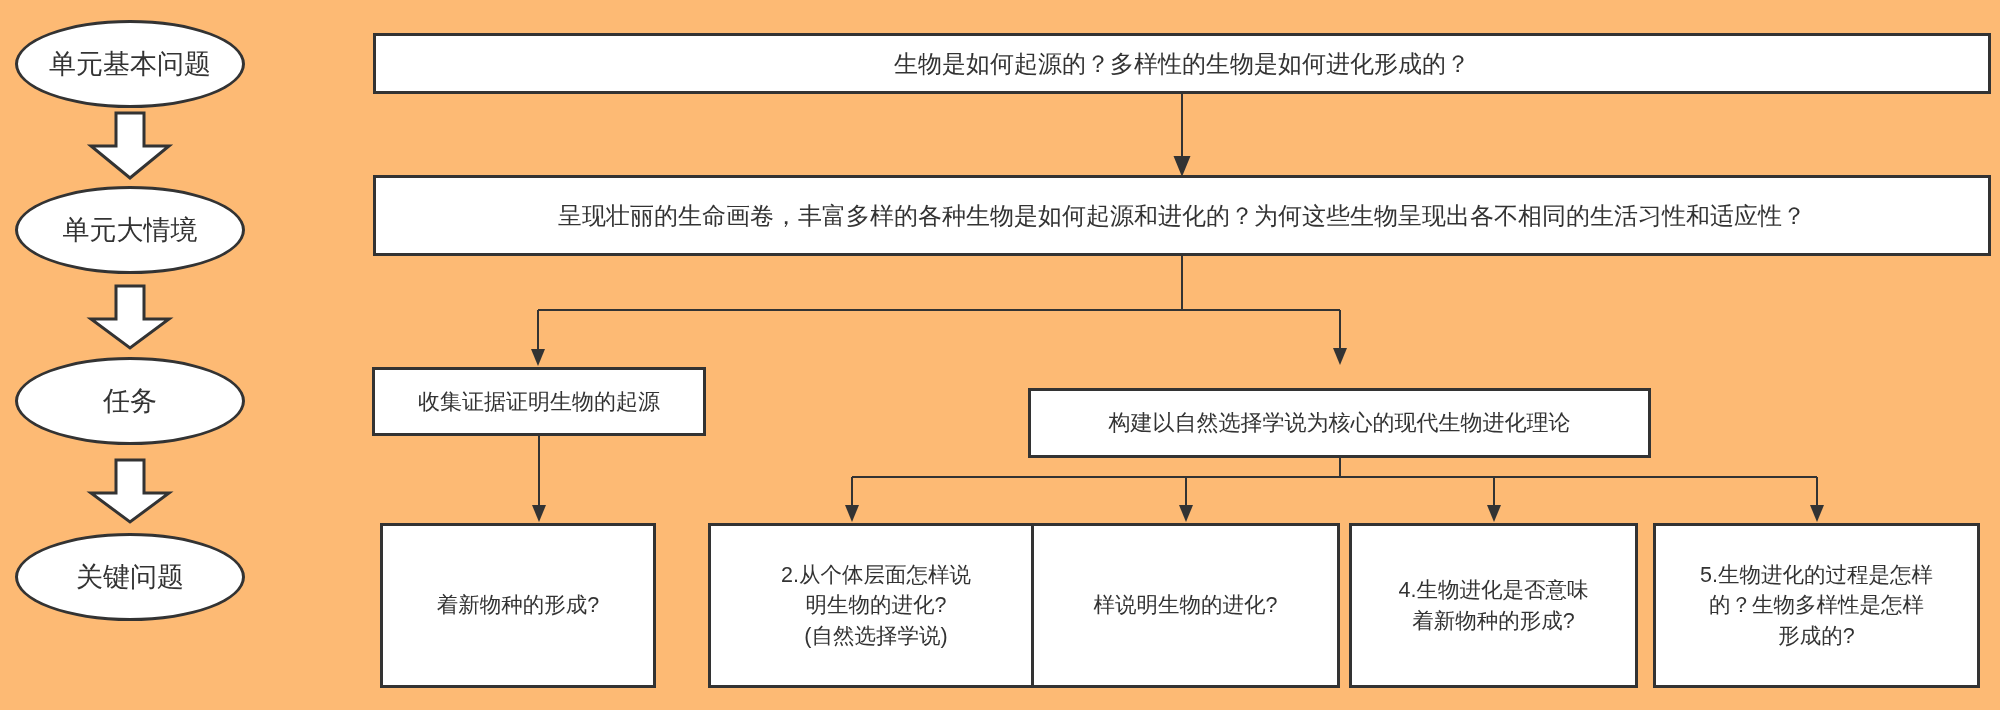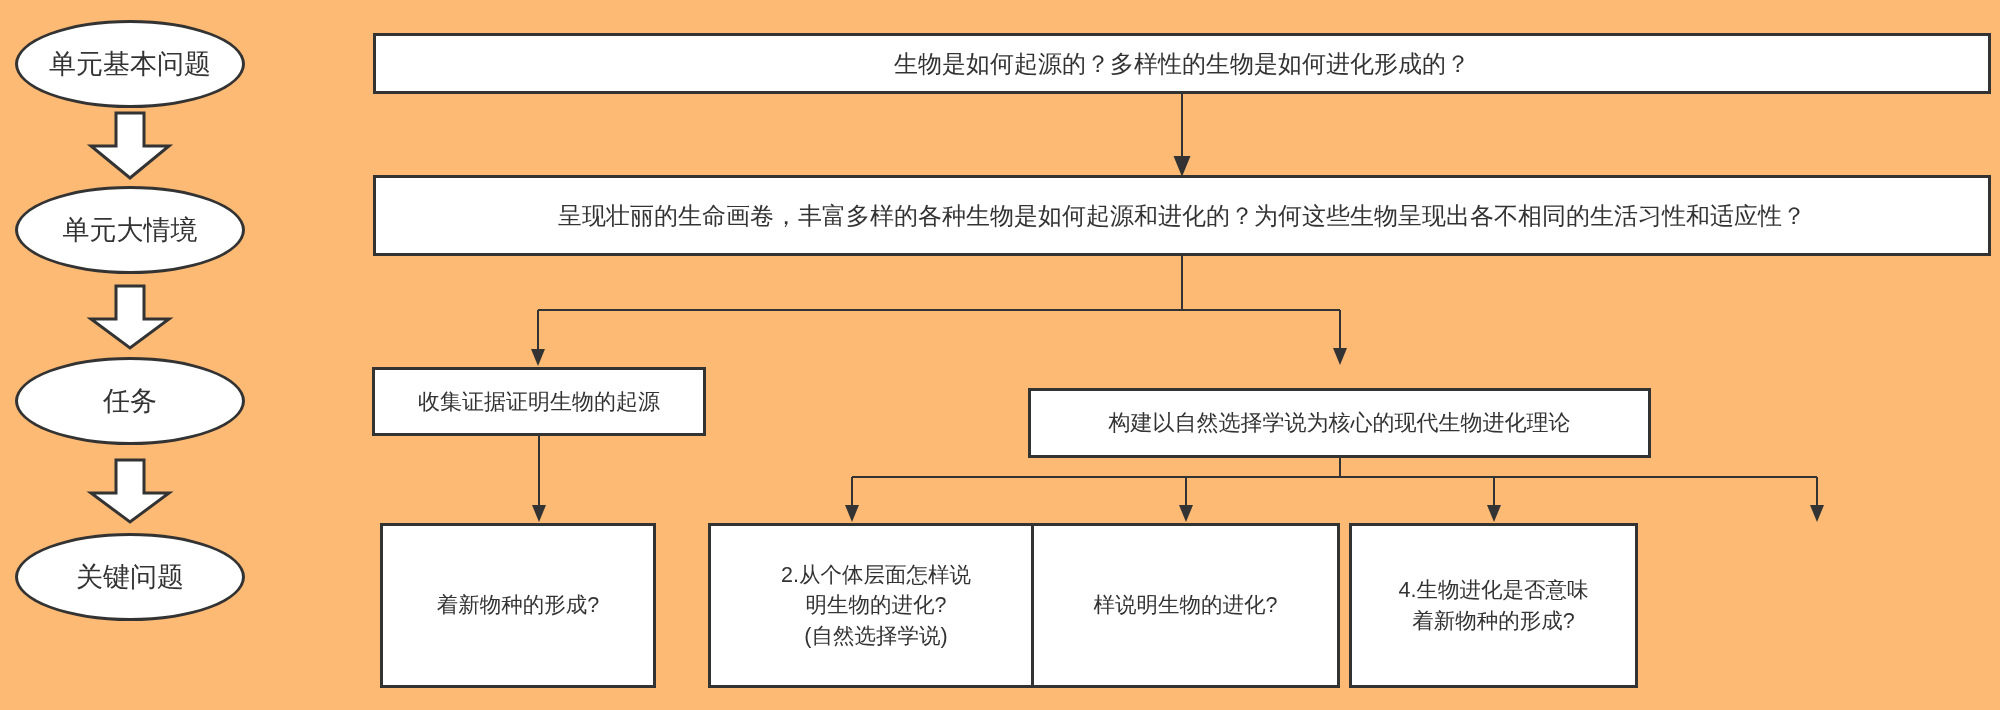--- a/index.html
+++ b/index.html
@@ -134,14 +134,19 @@
     <span class="line">明生物的进化?</span>
     <span class="line">(自然选择学说)</span>
   </div>
   <div class="node kq b3">
     <span class="line">样说明生物的进化?</span>
   </div>
   <div class="node kq b4">
     <span class="line">4.生物进化是否意味</span>
     <span class="line">着新物种的形成?</span>
   </div>
+  <div class="node kq b5">
+    <span class="line">5.生物进化的过程是怎样</span>
+    <span class="line">的？生物多样性是怎样</span>
+    <span class="line">形成的?</span>
+  </div>
 
 </div>
 
 </body></html>

